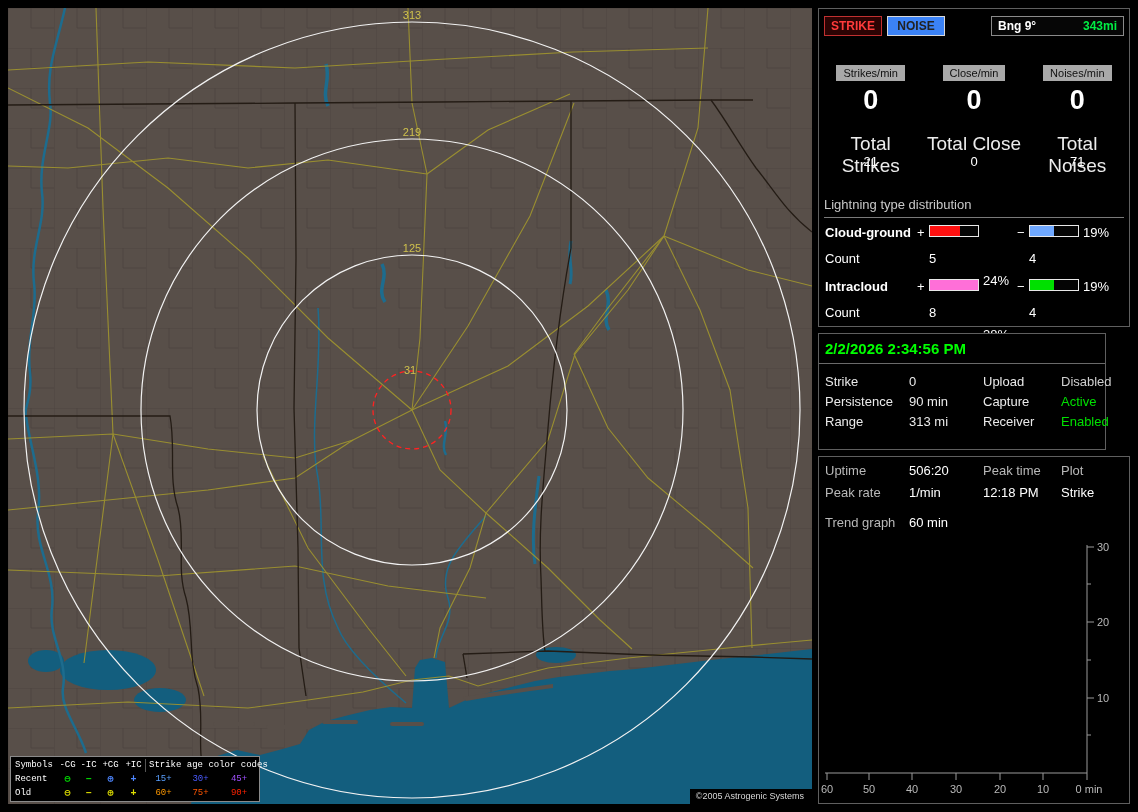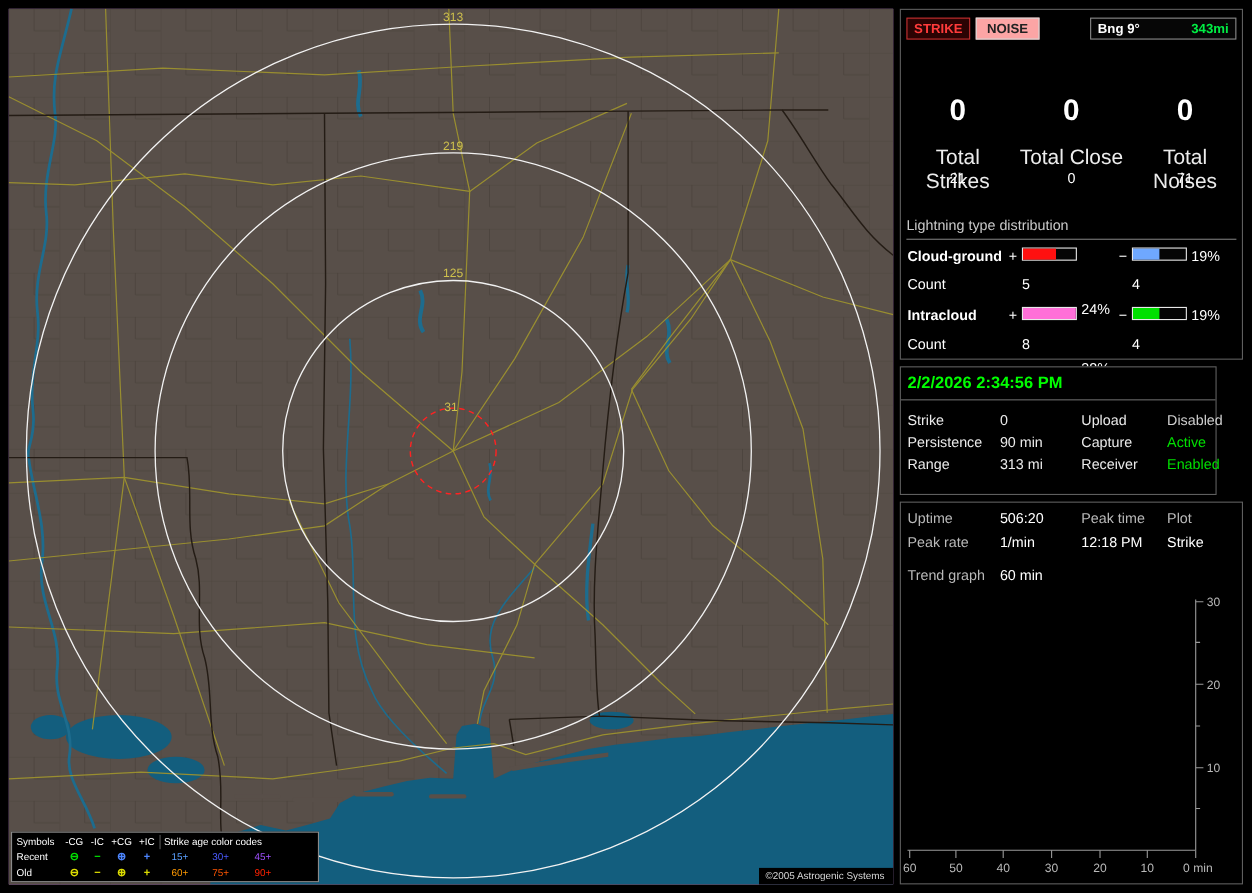--- a/index.html
+++ b/index.html
@@ -4,42 +4,42 @@
 <style>
   * { margin:0; padding:0; box-sizing:border-box; }
   html,body { width:1138px; height:812px; background:#000; overflow:hidden;
               font-family:"Liberation Sans", sans-serif; }
   .app { position:relative; width:1138px; height:812px; background:#000; }
 
   
   .map { position:absolute; left:8px; top:8px; width:804px; height:796px; background:#f0abfc; }
   .map svg.geo { position:absolute; left:0; top:0; }
 
-  .legend { position:absolute; left:2px; top:748px; width:280px; height:46px;
+  .legend { position:absolute; left:2px; top:748px; width:250px; height:46px;
             background:#000; border:1px solid #8a8a8a; color:#fff; font-size:9px;
             display:grid; grid-template-columns:44px 21px 21px 23px 23px 37px 37px 40px;
-            grid-auto-rows:14px; align-items:center; padding:1px 2px; }
+            grid-auto-rows:14px; align-items:center; padding:1px 2px;font-family:Liberation Mono, monospace; }
   .legend .c { text-align:center; line-height:13px; white-space:nowrap; }
   .legend .l { text-align:left; padding-left:2px; line-height:13px; white-space:nowrap; }
   .legend .span3 { grid-column:6 / span 3; border-left:1px solid #555; padding-left:3px; }
   .legend .sym { font-size:10px; font-weight:bold; }
 
   .copyright { position:absolute; right:0; bottom:0; background:#000; color:#d8d8d8;
                font-size:9px; padding:2px 8px 3px 6px; }
 
   
   .box { position:absolute; background:#000; border:1px solid #5f5f5f; }
   .box1 { left:818px; top:8px;   width:312px; height:319px; }
   .box2 { left:818px; top:333px; width:288px; height:117px; }
   .box3 { left:818px; top:456px; width:312px; height:348px; }
 
   .btn { position:absolute; top:7px; height:20px; font-size:12px; font-weight:bold;
          font-family:"Liberation Sans", sans-serif; cursor:pointer; }
   .strike-btn { left:5px; width:58px; background:#2b0303; color:#ff3b3b; border:1px solid #c03030; }
-  .noise-btn  { left:68px; width:58px; background:#fca5a5; color:#222; border:1px solid #d8d8d8; }
+  .noise-btn  { left:68px; width:58px; background:#3b82f6; color:#222; border:1px solid #d8d8d8; }
   .bng { position:absolute; top:7px; left:172px; right:5px; height:20px; background:#060606;
          border:1px solid #8a8a8a; display:flex; justify-content:space-between; align-items:center;
          padding:0 6px; font-size:12px; font-weight:bold; color:#fff; }
 
   .crow { position:absolute; left:0; width:100%; display:flex; text-align:center; }
   .crow > div { flex:1; }
   .chip { display:inline-block; background:#a9a9a9; color:#101010; font-size:11px;
           padding:2px 7px; cursor:default; }
   .bigzero { font-size:27px; font-weight:bold; color:#fff; }
   .tlabel { font-size:19px; color:#ececec; }
@@ -196,20 +196,25 @@
   </div>
 
   <div class="box box1">
     <button class="btn strike-btn">STRIKE</button>
     <button class="btn noise-btn">NOISE</button>
     <div class="bng">
       <span>Bng 9°</span>
       <span style="color: rgb(0, 238, 68);">343mi</span>
     </div>
 
+    <div class="crow" style="top:54px;">
+      <div><span class="chip">Strikes/min</span></div>
+      <div><span class="chip">Close/min</span></div>
+      <div><span class="chip">Noises/min</span></div>
+    </div>
     <div class="crow" style="top:76px;">
       <div class="bigzero">0</div>
       <div class="bigzero">0</div>
       <div class="bigzero">0</div>
     </div>
     <div class="crow" style="top:124px;">
       <div class="tlabel">Total Strikes</div>
       <div class="tlabel">Total Close</div>
       <div class="tlabel">Total Noises</div>
     </div>

